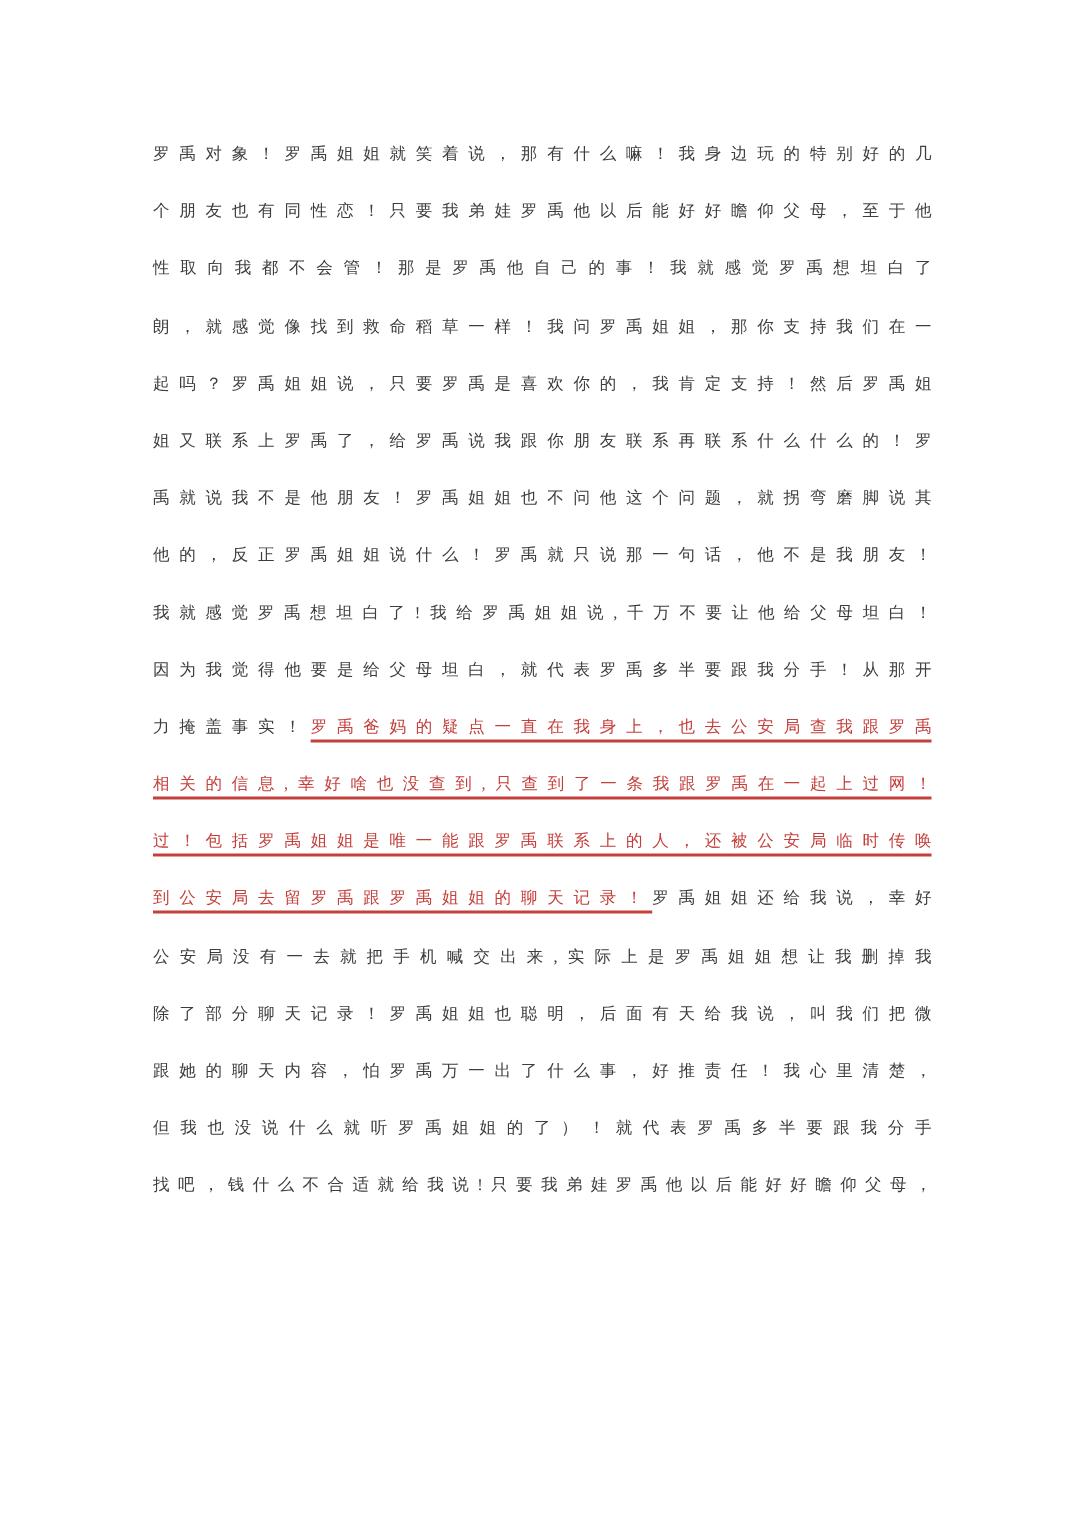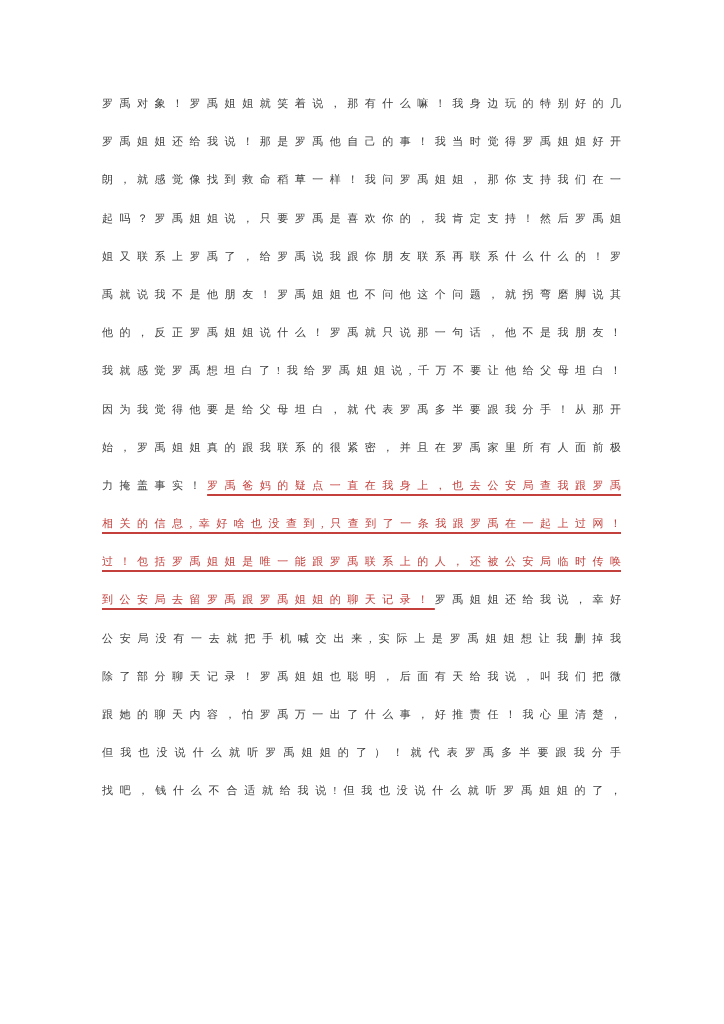--- a/index.html
+++ b/index.html
@@ -42,32 +42,32 @@
     text-decoration-thickness: 1.5px;
     text-underline-offset: 4.5px;
   }
 </style>
 </head>
 <body>
 
 <div class="page" style="--page-bg: #ffffff; --text-color: #3d3d3d; --highlight-color: #c4403c;">
   <div class="text-column">
       <div class="line"><span class="run">罗禹对象！罗禹姐姐就笑着说，那有什么嘛！我身边玩的特别好的几</span></div>
-      <div class="line"><span class="run">罗禹姐姐还给我说！那是罗禹他自己的事！我当时觉得罗禹姐姐好开</span></div>
+      <div class="line"><span class="run">个朋友也有同性恋！只要我弟娃罗禹他以后能好好瞻仰父母，至于他</span></div>
+      <div class="line"><span class="run">性取向我都不会管！那是罗禹他自己的事！我就感觉罗禹想坦白了</span></div>
       <div class="line"><span class="run">朗，就感觉像找到救命稻草一样！我问罗禹姐姐，那你支持我们在一</span></div>
       <div class="line"><span class="run">起吗？罗禹姐姐说，只要罗禹是喜欢你的，我肯定支持！然后罗禹姐</span></div>
       <div class="line"><span class="run">姐又联系上罗禹了，给罗禹说我跟你朋友联系再联系什么什么的！罗</span></div>
       <div class="line"><span class="run">禹就说我不是他朋友！罗禹姐姐也不问他这个问题，就拐弯磨脚说其</span></div>
       <div class="line"><span class="run">他的，反正罗禹姐姐说什么！罗禹就只说那一句话，他不是我朋友！</span></div>
       <div class="line"><span class="run">我就感觉罗禹想坦白了!我给罗禹姐姐说,千万不要让他给父母坦白！</span></div>
       <div class="line"><span class="run">因为我觉得他要是给父母坦白，就代表罗禹多半要跟我分手！从那开</span></div>
-      <div class="line"><span class="run">始，罗禹姐姐真的跟我联系的很紧密，并且在罗禹家里所有人面前极</span></div>
       <div class="line"><span class="run">力掩盖事实！</span><span class="run red">罗禹爸妈的疑点一直在我身上，也去公安局查我跟罗禹</span></div>
       <div class="line"><span class="run red">相关的信息,幸好啥也没查到,只查到了一条我跟罗禹在一起上过网！</span></div>
       <div class="line"><span class="run red">过！包括罗禹姐姐是唯一能跟罗禹联系上的人，还被公安局临时传唤</span></div>
       <div class="line"><span class="run red">到公安局去留罗禹跟罗禹姐姐的聊天记录！</span><span class="run">罗禹姐姐还给我说，幸好</span></div>
       <div class="line"><span class="run">公安局没有一去就把手机喊交出来,实际上是罗禹姐姐想让我删掉我</span></div>
       <div class="line"><span class="run">除了部分聊天记录！罗禹姐姐也聪明，后面有天给我说，叫我们把微</span></div>
       <div class="line"><span class="run">跟她的聊天内容，怕罗禹万一出了什么事，好推责任！我心里清楚，</span></div>
       <div class="line"><span class="run">但我也没说什么就听罗禹姐姐的了）！就代表罗禹多半要跟我分手</span></div>
-      <div class="line"><span class="run">找吧，钱什么不合适就给我说!但我也没说什么就听罗禹姐姐的了，</span></div>
+      <div class="line"><span class="run">找吧，钱什么不合适就给我说!只要我弟娃罗禹他以后能好好瞻仰父母，</span></div>
     </div>
 </div>
 
 </body></html>

